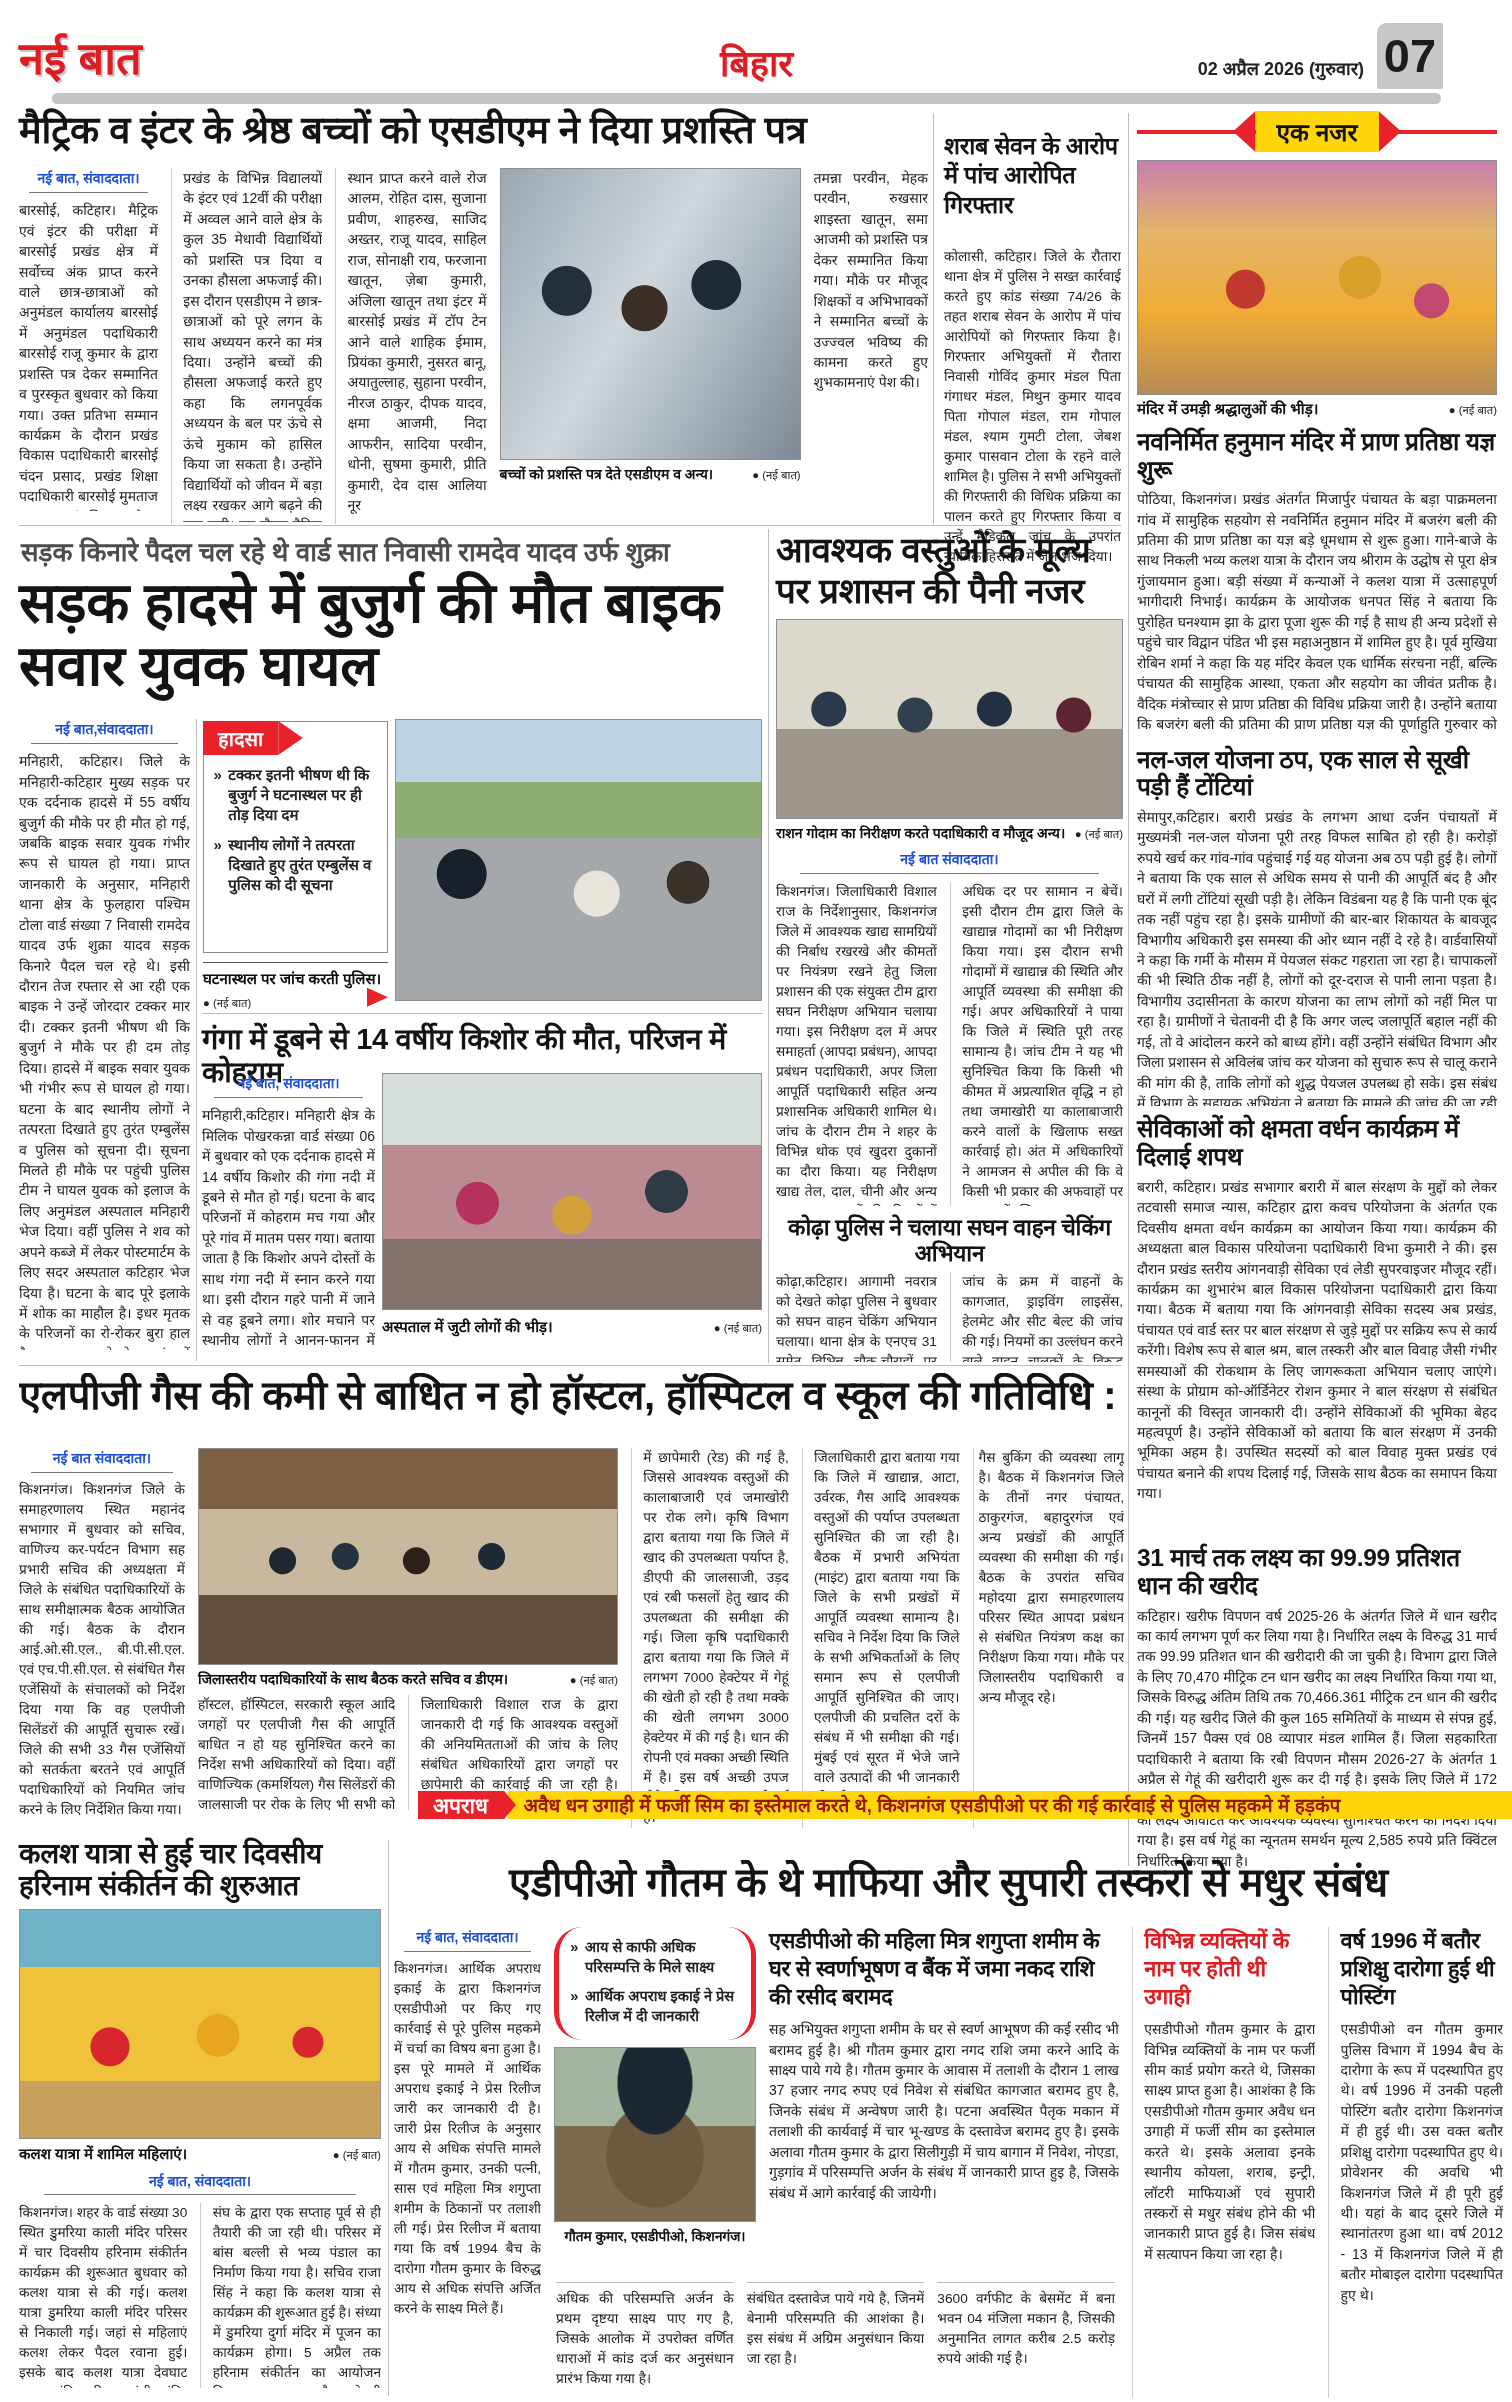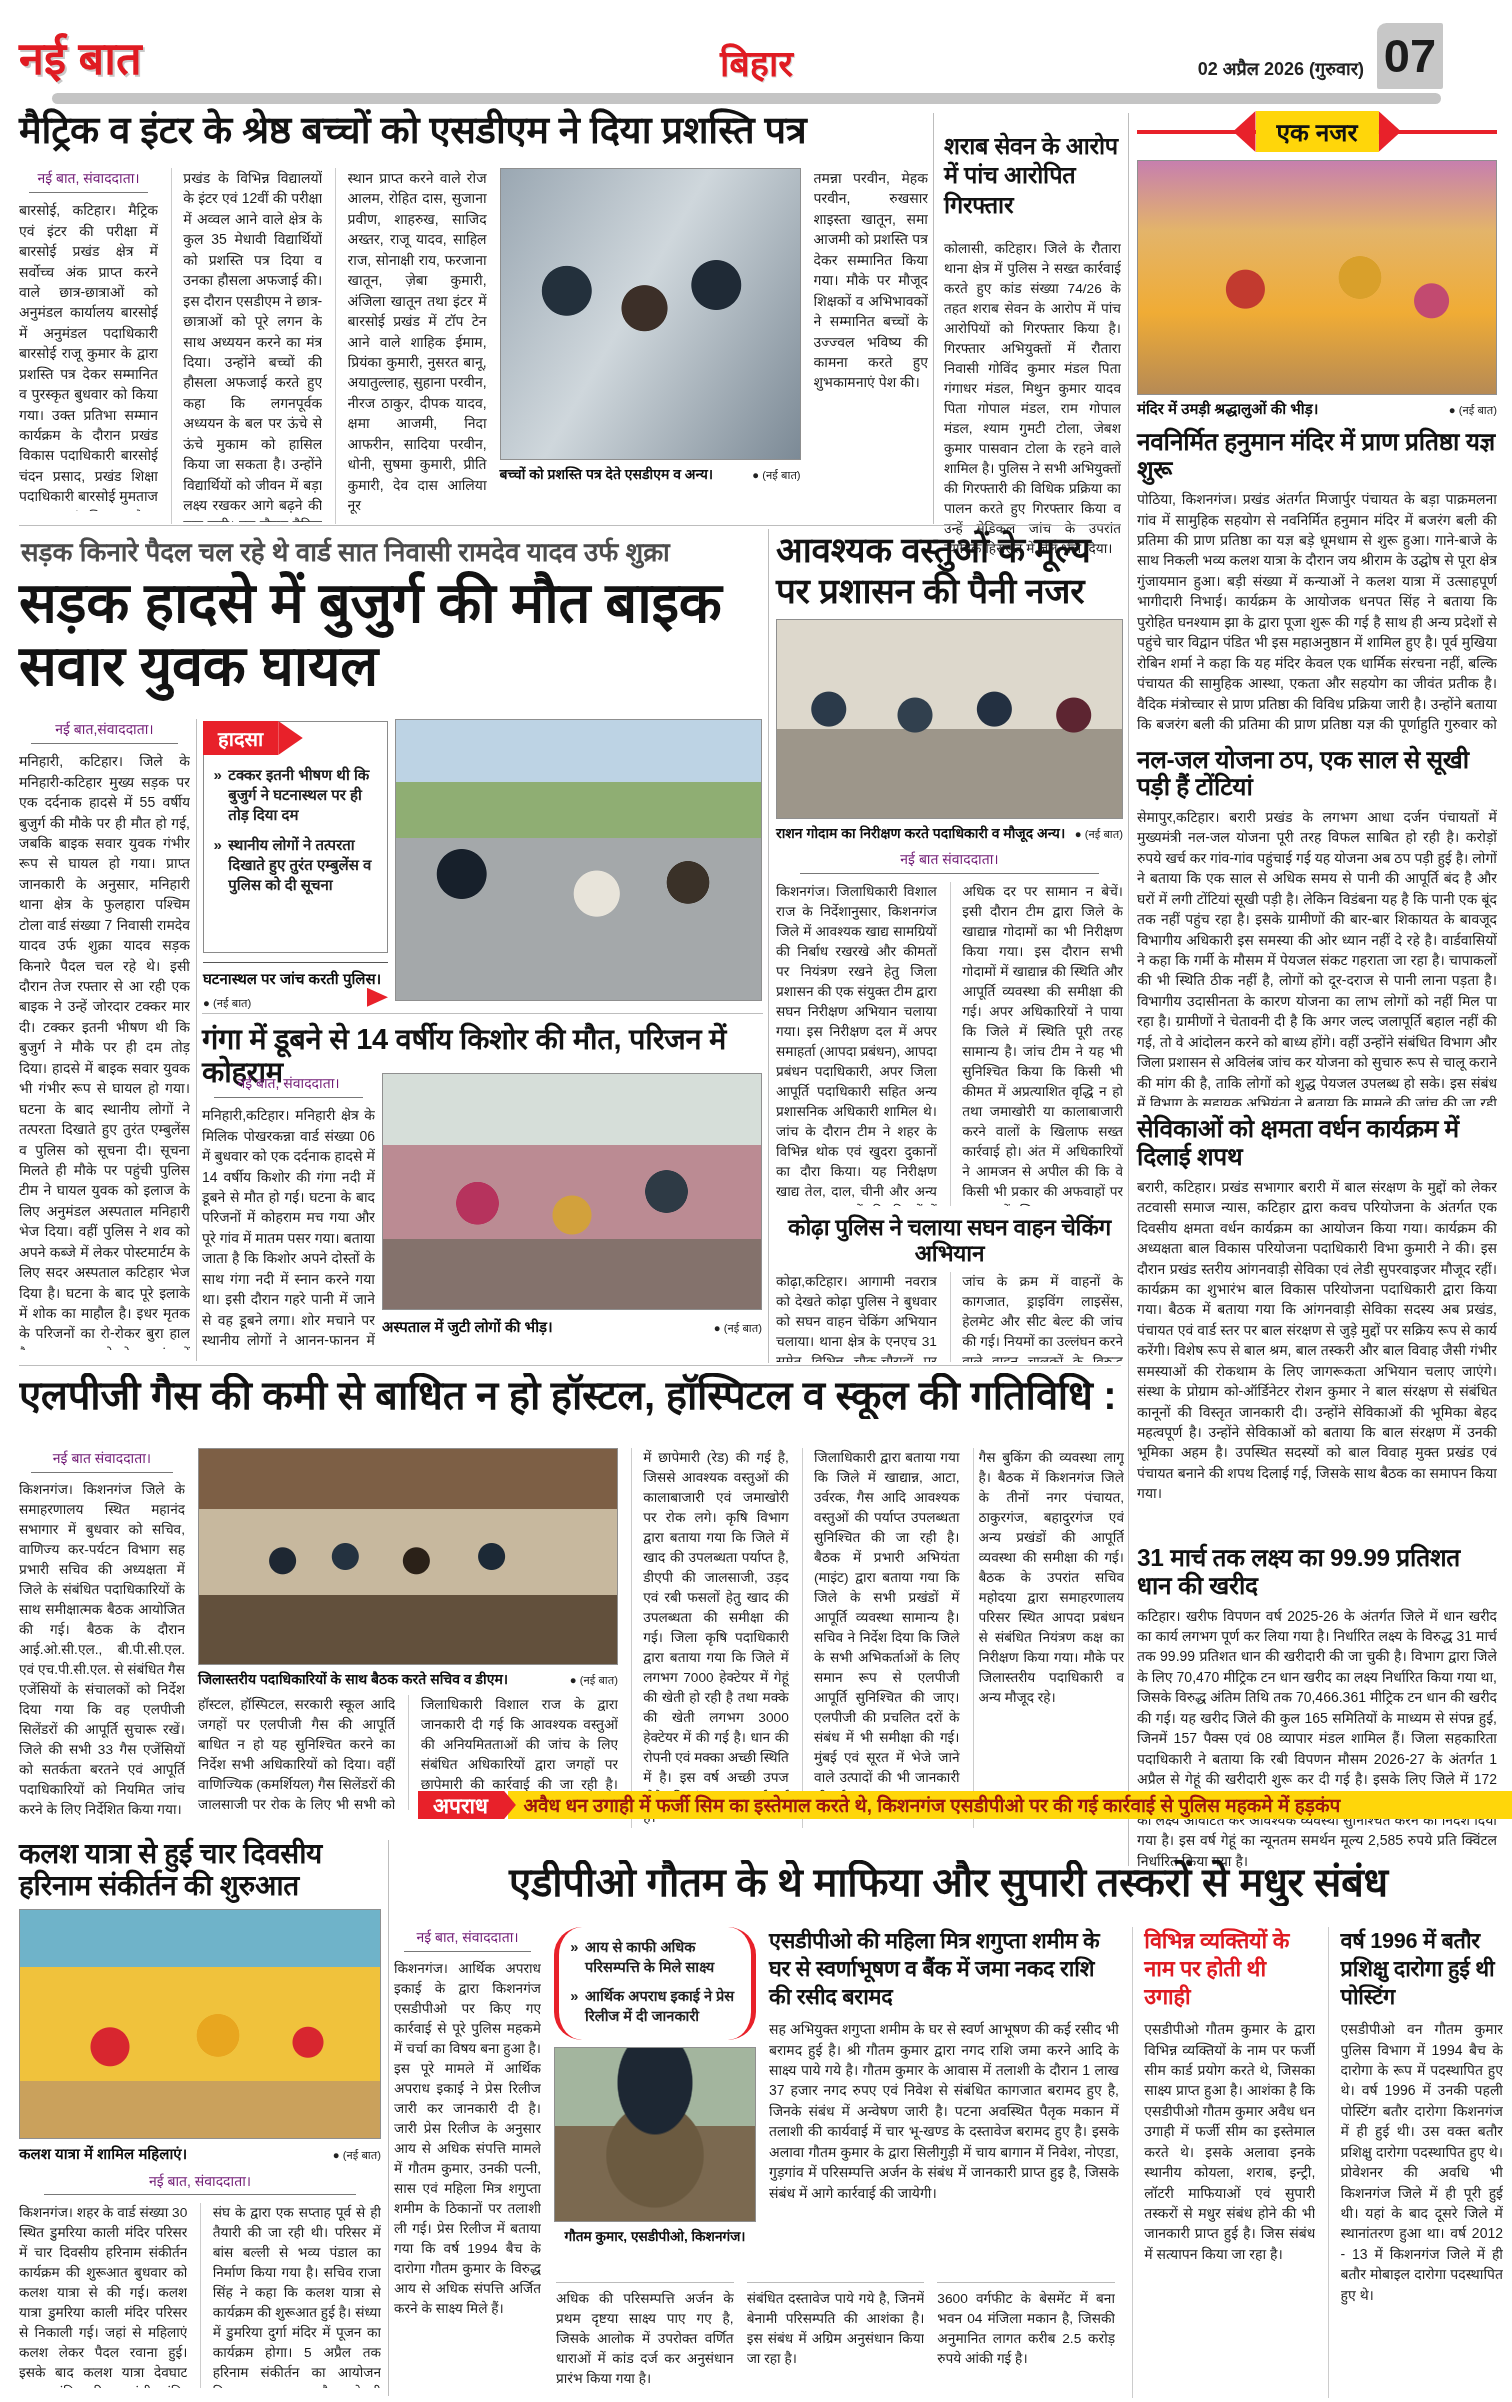--- a/index.html
+++ b/index.html
@@ -1,21 +1,21 @@
 <!DOCTYPE html>
 <html style="font-size:15px"><head>
 <meta charset="utf-8">
 <style>
   html,body{margin:0;padding:0;background:#efefef}
   .page{position:relative;width:1512px;height:2402px;background:#fff;margin:0 auto;
         font-family:"Liberation Sans","DejaVu Sans",sans-serif;overflow:hidden;color:#1a1a1a}
   .abs{position:absolute}
   .hl{font-weight:900;color:#131313;line-height:1.14;letter-spacing:-0.3px}
   .bt{font-size:14px;line-height:1.46;text-align:justify;color:#1d1d1d;overflow:hidden}
-  .byline{display:block;font-weight:400;font-size:14px;text-align:center;color:#701a75;
+  .byline{display:block;font-weight:700;font-size:14px;text-align:center;color:#1d4ed8;
           padding-bottom:4.7px;border-bottom:1.4px solid #777;width:86%;margin:0 auto 7.5px auto}
   .cap{font-weight:700;font-size:15px;color:#0e0e0e}
   .credit{font-size:11.3px;color:#222;font-weight:400;white-space:nowrap}
   .caprow{display:flex;justify-content:space-between;align-items:baseline;gap:7.5px}
   .photo{border:0.9px solid #8f8f8f;box-sizing:border-box}
   .vr{background:#bdbdbd;width:0.9px}
   .hr{background:#bdbdbd;height:0.9px}
   .colflex{display:flex;gap:13px}
   .colflex>div{flex:1}
   .barrow{color:#222;font-weight:900;margin-right:6.6px;flex:0 0 auto}
@@ -57,21 +57,21 @@
       </div>
     </div>
     <div style="flex:1">
       <p class="bt" style="margin:0;height:354px">तमन्ना परवीन, मेहक परवीन, रुखसार शाइस्ता खातून, समा आजमी को प्रशस्ति पत्र देकर सम्मानित किया गया। मौके पर मौजूद शिक्षकों व अभिभावकों ने सम्मानित बच्चों के उज्ज्वल भविष्य की कामना करते हुए शुभकामनाएं पेश की।</p>
     </div>
   </div>
 
   <div class="abs vr" style="left:933px;top:113px;height:411px"></div>
 
   <div class="abs" style="left:944px;top:132px;width:177px">
-    <div class="hl" style="font-size:23.5px;line-height:1.25;margin-bottom:19px">शराब सेवन के आरोप में पांच आरोपित गिरफ्तार</div>
+    <div class="hl" style="font-size:23.5px;line-height:1.25;margin-bottom:27px">शराब सेवन के आरोप में पांच आरोपित गिरफ्तार</div>
     <p class="bt" style="margin:0;height:330px;font-size:13.7px">कोलासी, कटिहार। जिले के रौतारा थाना क्षेत्र में पुलिस ने सख्त कार्रवाई करते हुए कांड संख्या 74/26 के तहत शराब सेवन के आरोप में पांच आरोपियों को गिरफ्तार किया है। गिरफ्तार अभियुक्तों में रौतारा निवासी गोविंद कुमार मंडल पिता गंगाधर मंडल, मिथुन कुमार यादव पिता गोपाल मंडल, राम गोपाल मंडल, श्याम गुमटी टोला, जेबश कुमार पासवान टोला के रहने वाले शामिल है। पुलिस ने सभी अभियुक्तों की गिरफ्तारी की विधिक प्रक्रिया का पालन करते हुए गिरफ्तार किया व उन्हें मेडिकल जांच के उपरांत न्यायिक हिरासत में जेल भेज दिया।</p>
   </div>
 
   <div class="abs vr" style="left:1128px;top:113px;height:1753px"></div>
 
   <div class="abs" style="left:1137px;top:111px;width:360px">
     <div style="position:relative;height:41px;margin-bottom:7.5px">
       <div style="position:absolute;left:0;top:19px;width:100%;height:3.8px;background:#e8212a"></div>
       <div style="position:absolute;left:50%;top:0;transform:translateX(-50%);display:flex;height:41px">
         <span style="width:22.6px;background:#e8212a;clip-path:polygon(100% 0,100% 100%,0 50%)"></span>

